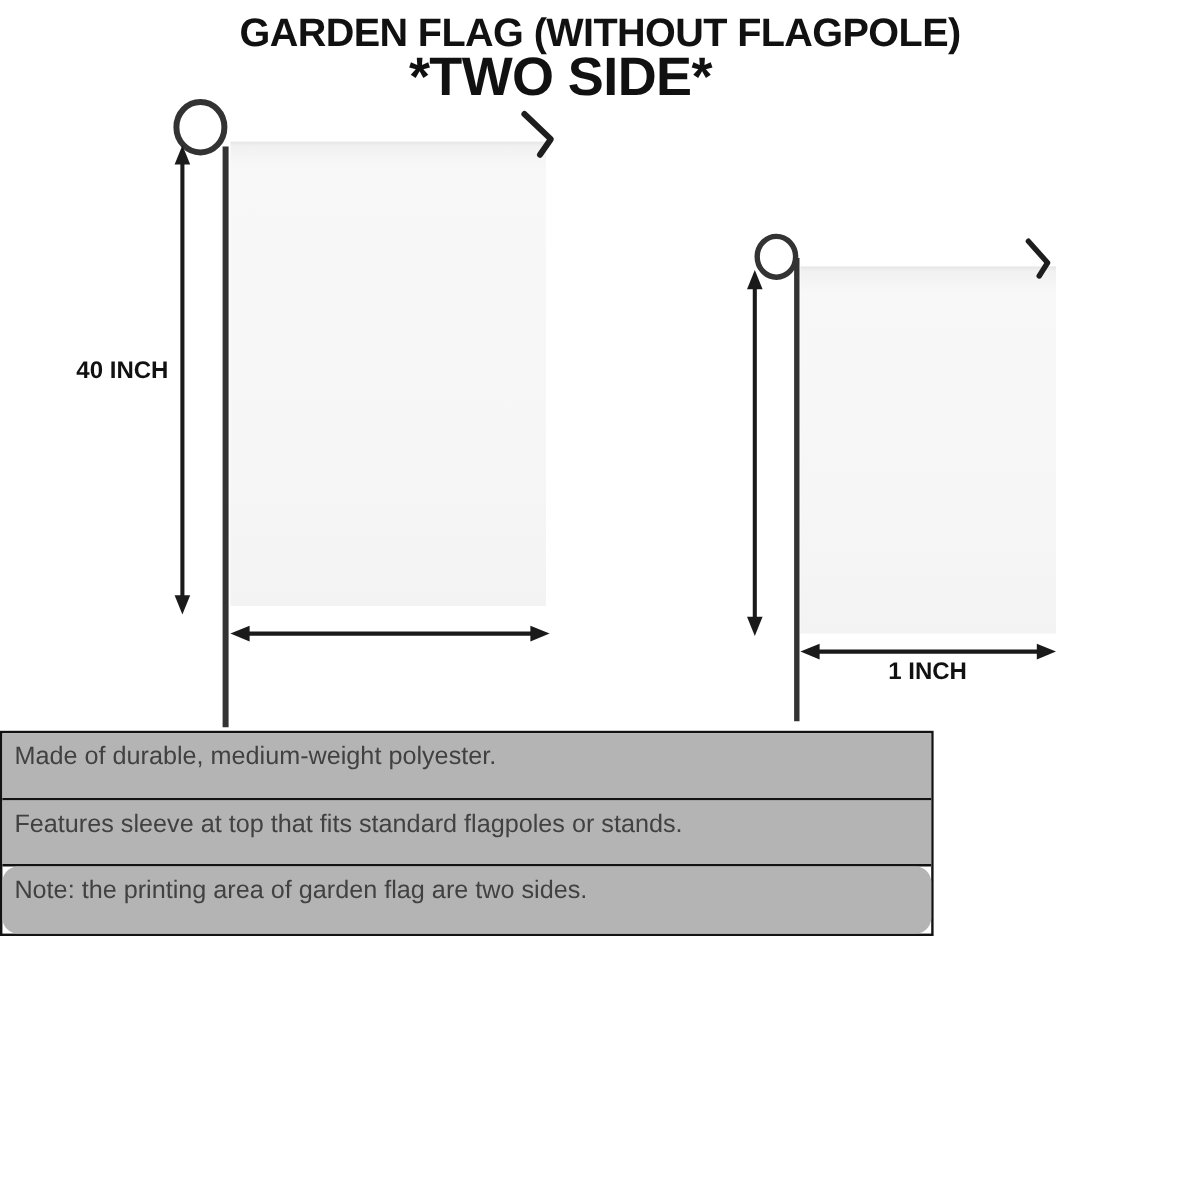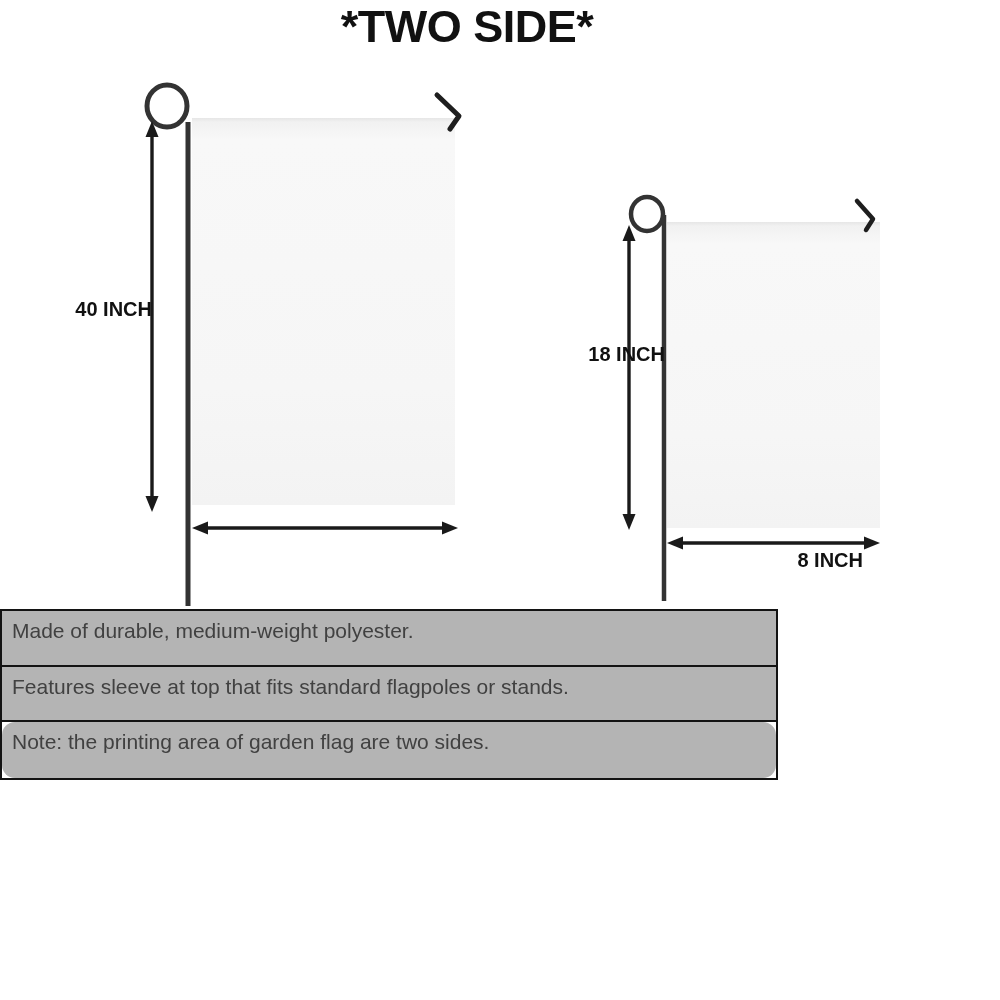--- a/index.html
+++ b/index.html
@@ -28,39 +28,40 @@
   .flag-small{left:667px;top:222px;width:213px;height:306px;}
 
   
   .diagram-svg{position:absolute;left:0;top:0;width:1000px;height:1000px;}
   .wire{stroke:var(--wire);fill:none;}
   .hook{stroke:#1e1e1e;fill:none;stroke-linecap:round;stroke-linejoin:round;}
   .meas{stroke:var(--arrow);fill:none;}
   .head{fill:var(--arrow);stroke:none;}
 
   
-  .meas-label{position:absolute;font-size:20px;font-weight:bold;color:var(--text-dark);text-align:right;white-space:nowrap;}
+  .meas-label{position:absolute;font-size:20px;font-weight:bold;color:var(--text-dark);text-align:center;white-space:nowrap;}
   .label-40{left:52px;top:298px;width:100px;}
   .label-28{left:232px;top:536px;width:180px;}
   .label-18{left:485px;top:343px;width:180px;}
   .label-12{left:683px;top:549px;width:180px;}
 
   
   .feature-table{position:absolute;left:0;top:609px;width:778px;border:2px solid var(--border);}
   .feature-row{height:55.5px;border-bottom:2px solid var(--border);padding:7px 10px 0;
                font-size:21px;line-height:1.2;color:var(--table-text);background:var(--row-plain);}
   .feature-row:last-child{border-bottom:none;border-radius:13px;}
   .feature-row.shaded{background:var(--row-shaded);}
 </style>
 </head>
 <body>
 
 <div class="canvas">
 
   <div class="title">
+    <div class="line1">GARDEN FLAG (WITHOUT FLAGPOLE)</div>
     <div class="line2">*TWO SIDE*</div>
   </div>
 
   <div class="flag flag-large"></div>
   <div class="flag flag-small"></div>
 
   <svg class="diagram-svg" viewBox="0 0 1000 1000">
 
     <g>
       <line class="wire" x1="188" y1="122" x2="188" y2="606" stroke-width="5"></line>
@@ -93,22 +94,21 @@
     </g>
 
     <g>
       <line class="meas" x1="680" y1="543" x2="867" y2="543" stroke-width="3.4"></line>
       <polygon class="head" points="667,543 683,536.5 683,549.5"></polygon>
       <polygon class="head" points="880,543 864,536.5 864,549.5"></polygon>
     </g>
   </svg>
 
   <div class="meas-label label-40">40 INCH</div>
-  <div class="meas-label label-18">18 INCH</div>
-  <div class="meas-label label-12">8 INCH</div>
+  <div class="meas-label label-12">1 INCH</div>
 
   <div class="feature-table">
     <div class="feature-row shaded">Made of durable, medium-weight polyester.</div>
     <div class="feature-row shaded">Features sleeve at top that fits standard flagpoles or stands.</div>
     <div class="feature-row shaded">Note: the printing area of garden flag are two sides.</div>
   </div>
 
 </div>
 
 </body></html>

